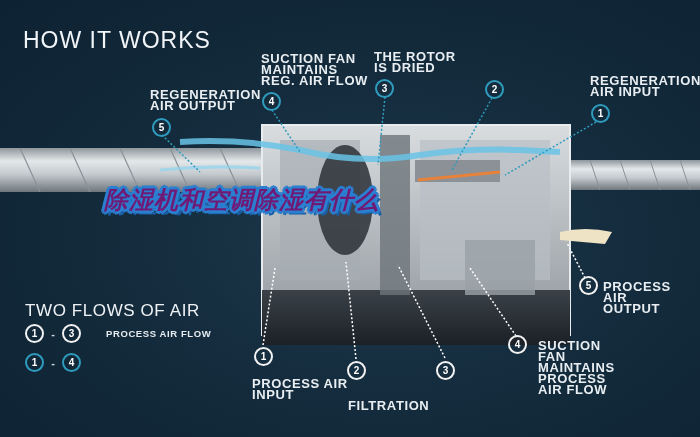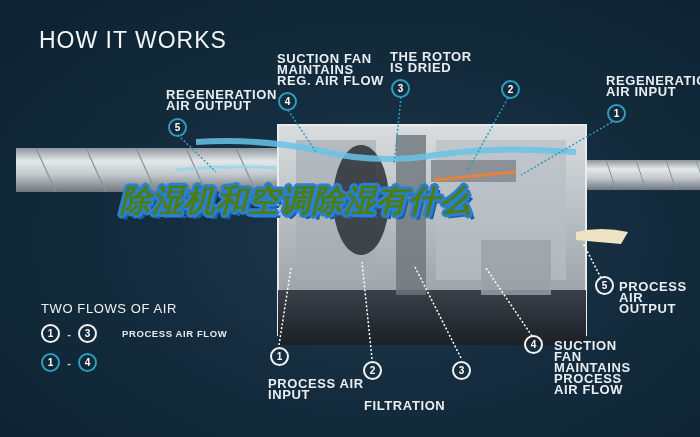--- a/index.html
+++ b/index.html
@@ -3,48 +3,48 @@
   <meta charset="utf-8">
   <style>
     * { box-sizing: border-box; margin: 0; padding: 0; }
     html, body { width: 700px; height: 437px; overflow: hidden; }
     body {
       background: radial-gradient(ellipse at 55% 55%, #1e3a4e 0%, #142c3d 45%, #0d2232 100%);
       font-family: "Liberation Sans", sans-serif;
       color: #ffffff;
       position: relative;
     }
-    .stage { position: absolute; left: 16px; top: 0; width: 624px; height: 437px; }
+    .stage { position: absolute; left: 0; top: 0; width: 624px; height: 437px; }
     .title {
       position: absolute; left: 23px; top: 27px;
       font-size: 23px; letter-spacing: 1px; font-weight: normal; color: #f2f5f7;
     }
     .callout-label {
       position: absolute; font-size: 13px; font-weight: bold; letter-spacing: 0.6px;
       line-height: 11px; color: #e8eef2; white-space: pre-line;
     }
     .num {
       position: absolute; width: 19px; height: 19px; border-radius: 50%;
       border: 2px solid #ffffff; font-size: 10px; font-weight: bold;
       display: flex; align-items: center; justify-content: center; color: #ffffff;
       background: transparent;
     }
     .num.teal { border-color: #2f9bbd; }
     .num.white { border-color: #f2f2f2; }
     .legend-title {
-      position: absolute; left: 25px; top: 301px; font-size: 13px; letter-spacing: 0.6px; color: #eef2f5;
+      position: absolute; left: 25px; top: 301px; font-size: 17px; letter-spacing: 0.6px; color: #eef2f5;
     }
     .legend-row { position: absolute; left: 25px; display: flex; align-items: center; gap: 5px; }
     .legend-row .num { position: static; }
     .legend-row .dash { font-size: 11px; font-weight: bold; color: #cfd8de; width: 8px; text-align: center; }
     .legend-row .ltext { margin-left: 20px; font-size: 9.5px; font-weight: bold; letter-spacing: 0.6px; color: #e6ecf0; }
     .overlay-title {
       position: absolute; left: 104px; top: 182px; width: 520px;
       font-family: "DejaVu Sans", sans-serif; font-weight: bold;
-      font-size: 31px; line-height: 36px; color: #4d7c0f; font-style: italic;
+      font-size: 24px; line-height: 36px; color: #701a75; font-style: italic;
       text-shadow:
         2px 2px 0 #2b7fd0, -2px -2px 0 #2b7fd0, 2px -2px 0 #2b7fd0, -2px 2px 0 #2b7fd0,
         3px 0 0 #2b7fd0, -3px 0 0 #2b7fd0, 0 3px 0 #2b7fd0, 0 -3px 0 #2b7fd0,
         4px 4px 0 #1a5fa8;
       letter-spacing: 1px;
     }
     svg.illustration { position: absolute; left: 0; top: 0; }
   </style>
 </head>
 <body>

